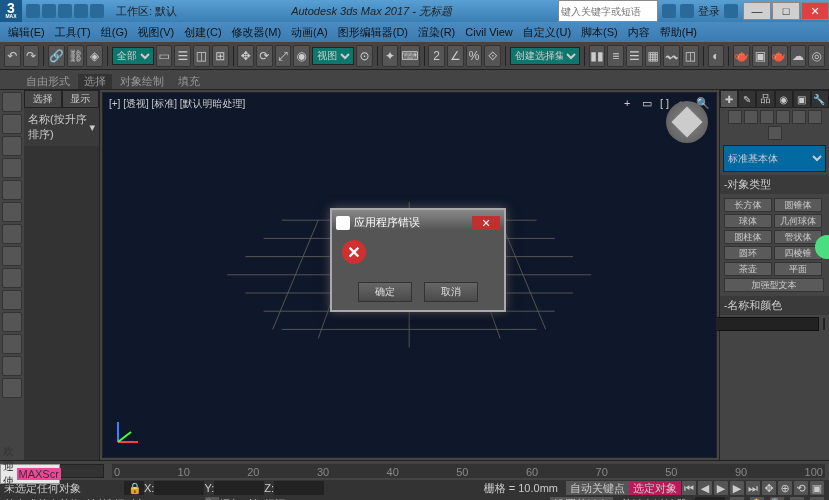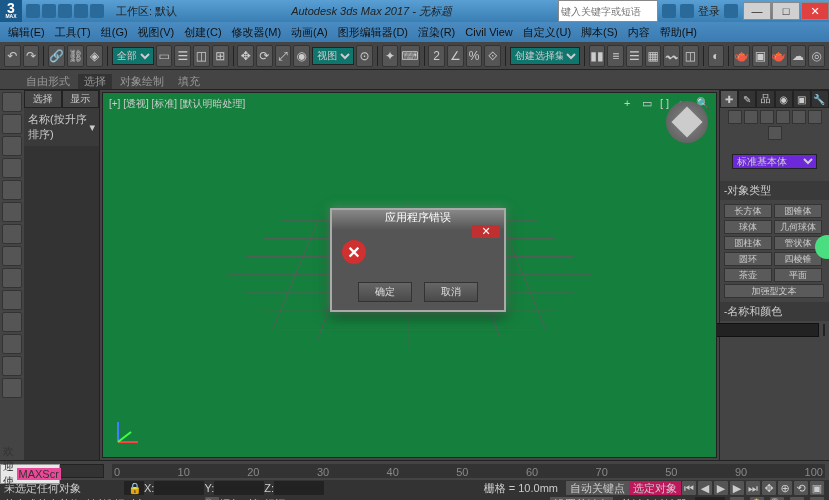--- a/index.html
+++ b/index.html
@@ -39,54 +39,54 @@
 
 .main { display:flex; height:370px; background:#444; }
 .left-tools { width:24px; background:#444; display:flex; flex-direction:column; gap:2px; padding:2px; }
 .lt-ico { width:20px; height:20px; background:#555; border:1px solid #333; border-radius:2px; }
 
 .scene-panel { width:76px; background:#333; border-right:1px solid #222; }
 .sp-tabs { height:18px; display:flex; background:#444; }
 .sp-tab { flex:1; text-align:center; font-size:10px; color:#ccc; border:1px solid #222; display:flex; align-items:center; justify-content:center; }
 .sp-header { background:#3a3a3a; padding:4px; font-size:10px; color:#ccc; display:flex; align-items:center; justify-content:space-between; }
 
-.viewport { flex:1; background:#15803d; position:relative; margin:2px; border:1px solid #222; }
+.viewport { flex:1; background:#0f172a; position:relative; margin:2px; border:1px solid #222; }
 .vp-label { position:absolute; top:4px; left:6px; color:#ccc; font-size:10px; }
 .vp-tools-tr { position:absolute; top:4px; right:6px; display:flex; gap:4px; }
 .vp-tico { width:14px; height:14px; color:#ccc; }
 .grid { position:absolute; top:30%; left:10%; width:80%; height:40%; }
 .grid line { stroke:#5a5a5a; stroke-width:1; }
 .axis { position:absolute; bottom:10px; left:10px; width:30px; height:30px; }
 .vcube { position:absolute; top:8px; right:8px; width:42px; height:42px; background:radial-gradient(#888,#555); border-radius:50%; display:flex; align-items:center; justify-content:center; }
 .vcube-inner { width:22px; height:22px; background:#ccc; transform:rotate(45deg); }
 
 .cmd-panel { width:110px; background:#444; border-left:1px solid #222; display:flex; flex-direction:column; }
 .cp-tabs { height:18px; display:flex; background:#333; }
 .cp-tab { flex:1; border:1px solid #222; display:flex; align-items:center; justify-content:center; font-size:10px; }
 .cp-tab.active { background:#555; }
-.cp-sel { background:#6d28d9; color:#ccc; border:1px solid #222; height:15px; margin:12px; font-size:10px; }
+.cp-sel { background:#0369a1; color:#ccc; border:1px solid #222; height:27px; margin:3px; font-size:10px; }
 .cp-icons { display:flex; flex-wrap:wrap; gap:2px; padding:2px; justify-content:center; }
 .cp-ico { width:14px; height:14px; background:#555; border:1px solid #333; }
 .rollout-hdr { background:#3a3a3a; padding:2px 4px; font-size:10px; color:#ccc; display:flex; align-items:center; }
 .obj-grid { display:flex; flex-wrap:wrap; gap:2px; padding:4px; }
 .obj-btn { width:48px; height:14px; background:#5a5a5a; border:1px solid #333; font-size:9px; color:#ccc; display:flex; align-items:center; justify-content:center; }
 .color-row { display:flex; align-items:center; justify-content:flex-end; padding:2px 4px; }
 .color-sw { width:18px; height:12px; background:#f8b8e8; border:1px solid #222; }
 
 
 .timeline { height:20px; background:#444; display:flex; align-items:center; border-top:1px solid #222; }
 .tl-slider { width:100px; height:14px; background:#333; margin:0 4px; border:1px solid #222; position:relative; }
 .tl-knob { position:absolute; left:0; width:30px; height:12px; background:#666; font-size:8px; color:#ccc; text-align:center; }
 .tl-ruler { flex:1; height:14px; background:#333; margin:0 4px; position:relative; display:flex; align-items:flex-end; justify-content:space-between; padding:0 2px; font-size:8px; color:#888; }
 .st-field { background:#222; padding:0 4px; height:14px; display:flex; align-items:center; }
 .st-btn { width:16px; height:16px; background:#555; border:1px solid #333; border-radius:2px; display:flex; align-items:center; justify-content:center; }
 .strip { height:16px; background:#333; display:flex; align-items:center; padding:0 4px; }
 .welcome { position:absolute; bottom:16px; left:0; width:60px; height:20px; background:#e8e8e8; color:#333; display:flex; align-items:center; padding:0 2px; font-size:9px; border:1px solid #999; }
 .modal { position:absolute; left:330px; top:208px; width:176px; background:#555; border:2px solid #aaa; box-shadow:0 0 10px rgba(255,255,255,.3),0 4px 12px rgba(0,0,0,.6); }
-.modal-title { height:20px; background:linear-gradient(#888,#555); display:flex; align-items:center; padding:0 4px; color:#fff; font-size:10px;flex-direction:column; }
+.modal-title { height:20px; background:linear-gradient(#888,#555); display:flex; align-items:flex-end; padding:0 4px; color:#fff; font-size:10px; }
 .modal-title .mico { width:14px; height:14px; background:#fff; border-radius:2px; margin-right:4px; }
 .modal-close { margin-left:auto; width:28px; height:14px; background:#c03030; color:#fff; display:flex; align-items:center; justify-content:center; }
 .modal-body { padding:10px; display:flex; gap:8px; background:#555; }
 .err-ico { width:24px; height:24px; background:#d03030; border-radius:50%; color:#fff; display:flex; align-items:center; justify-content:center; font-weight:bold; font-size:16px; flex-shrink:0; }
 .modal-text { font-size:9px; color:#ddd; line-height:1.4; }
 .modal-btns { display:flex; justify-content:center; gap:12px; padding:8px; background:#555; }
 .modal-btn { width:54px; height:20px; background:linear-gradient(#666,#4a4a4a); border:1px solid #333; color:#ddd; font-size:10px; display:flex; align-items:center; justify-content:center; }
 .green-bubble { position:absolute; right:-10px; top:235px; width:24px; height:24px; background:#4ade80; border-radius:50%; }
 </style>
 </head>

